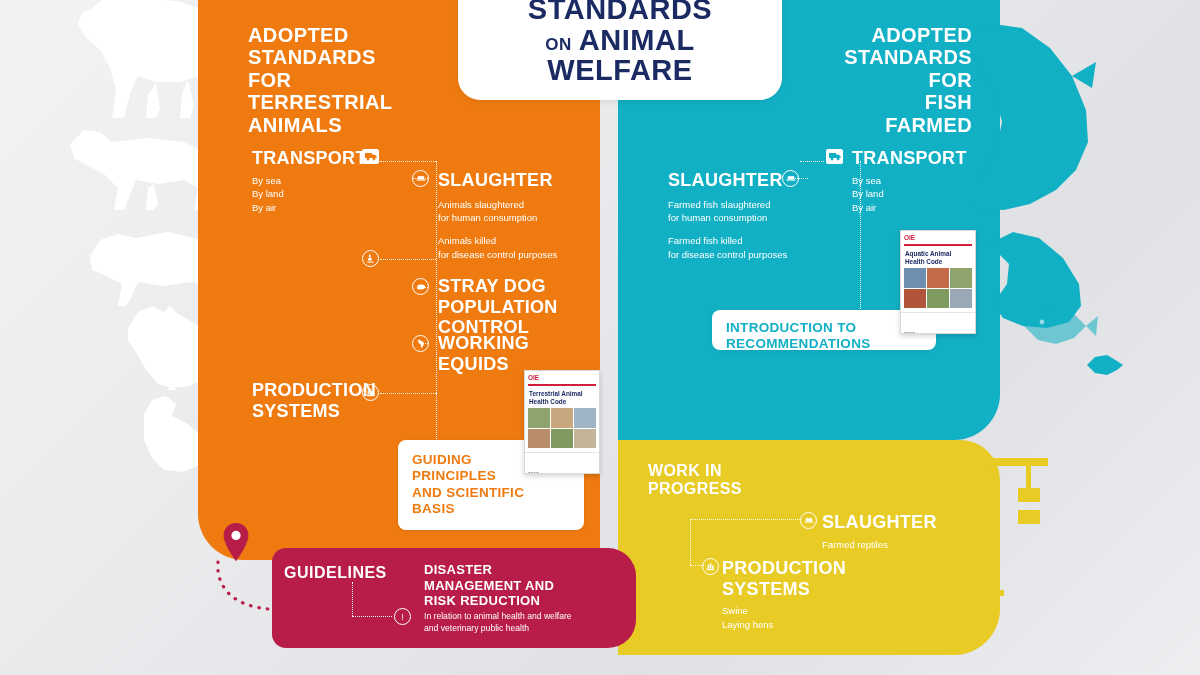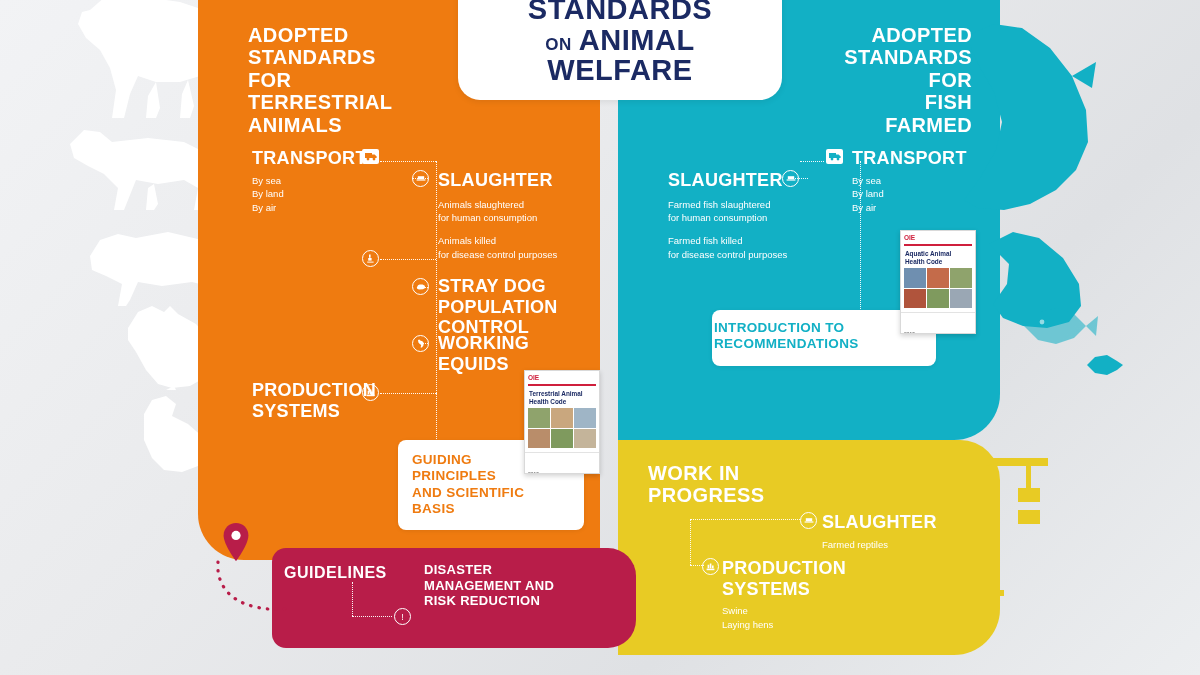--- a/index.html
+++ b/index.html
@@ -167,22 +167,22 @@
   }
   #callout-guiding .ct {
     color: #ef7b10;
     font-weight: bold;
     font-size: 13.5px;
     line-height: 1.22;
     letter-spacing: 0.3px;
   }
   #callout-intro {
     left: 712px; top: 310px;
-    width: 224px; height: 56px;
-    padding: 10px 2px;
+    width: 224px; height: 40px;
+    padding: 10px 14px;
   }
   #callout-intro .ct {
     color: #12b0c5;
     font-weight: bold;
     font-size: 13.5px;
     line-height: 1.22;
     letter-spacing: 0.3px;
   }
 
   
@@ -258,21 +258,21 @@
 
   
   #crane { position: absolute; left: 930px; top: 440px; width: 130px; height: 160px; }
 
   
   #yellow-head {
     position: absolute;
     left: 648px; top: 462px;
     color: #ffffff;
     font-weight: bold;
-    font-size: 20px;
+    font-size: 16px;
     line-height: 1.12;
     letter-spacing: 0.4px;
   }
 
   .ghost-fish {
     position: absolute;
     left: 1020px; top: 300px;
     opacity: 0.55;
   }
 </style>
@@ -557,20 +557,22 @@
     <svg width="9" height="9" viewBox="0 0 9 9">
         <path d="M0.6 6.6h7.8v1.6H0.6z" fill="#ffffff"></path>
         <path d="M1.6 2.8h1.6v3.4H1.6zM3.8 1.4h1.6v4.8H3.8zM6 3.6h1.6v2.6H6z" fill="#ffffff"></path>
       </svg>
   </div>
 
   <div class="g-left" style="position:absolute; left:284px; top:564px; color:#ffffff; font-weight:bold; font-size:16px; letter-spacing:0.5px; z-index:5;">GUIDELINES</div>
   <div style="position:absolute; left:424px; top:562px; width:180px; color:#ffffff; font-weight:bold; font-size:13px; line-height:1.2; letter-spacing:0.3px; white-space:pre-line; z-index:5;">DISASTER
 MANAGEMENT AND
 RISK REDUCTION</div>
+  <div style="position:absolute; left:424px; top:610px; width:186px; color:#ffffff; font-size:8.6px; line-height:1.45; white-space:pre-line; z-index:5;">In relation to animal health and welfare
+and veterinary public health</div>
   <div class="icon-circle" style="left:394px; top:608px; z-index:6;">!</div>
   <div class="dotline dot-v" style="left:352px; top:582px; height:34px; width:0; z-index:5;"></div>
   <div class="dotline dot-h" style="left:352px; top:616px; width:40px; height:0; z-index:5;"></div>
 
   <svg id="pin" viewBox="0 0 28 38">
     <path d="M14 0C7 0 1.6 5.4 1.6 12.4 1.6 21.6 14 38 14 38S26.4 21.6 26.4 12.4C26.4 5.4 21 0 14 0z" fill="#b81d49"></path>
     <circle cx="14" cy="12.4" r="4.6" fill="#ffffff"></circle>
   </svg>
   <svg id="trail" viewBox="0 0 80 60">
     <path d="M6 6 C 4 26, 16 44, 40 50 C 54 54, 66 54, 78 52" stroke="#b81d49" stroke-width="3.2" fill="none" stroke-linecap="round" stroke-dasharray="0.5 8"></path>

